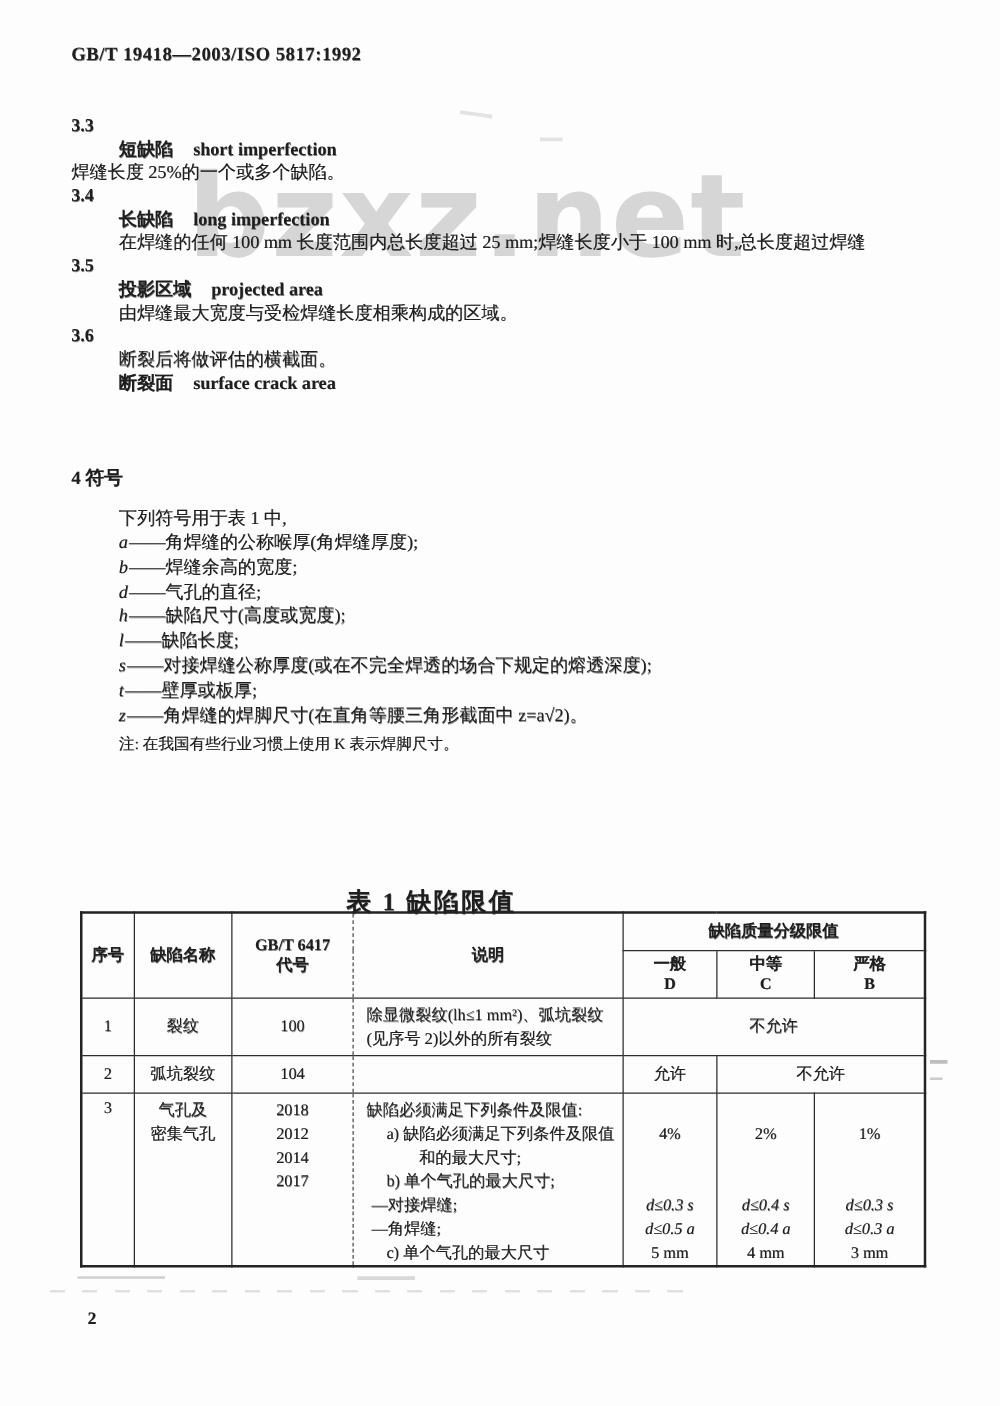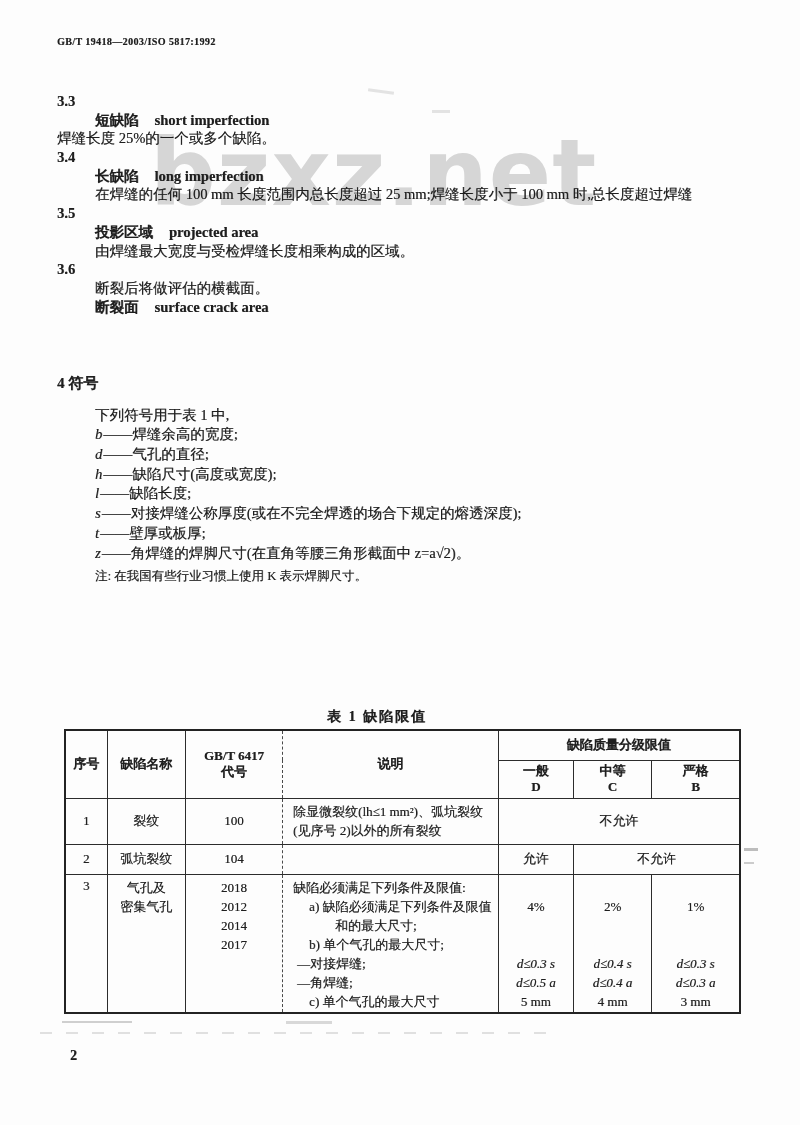--- a/index.html
+++ b/index.html
@@ -13,41 +13,41 @@
   .ink { text-shadow:0.4px 0.4px 0 rgba(30,30,30,0.55); }
   
   .watermark {
     position:absolute; left:150px; top:128px; z-index:0;
     font-family:"DejaVu Sans","Liberation Sans",sans-serif;
     font-weight:bold; font-size:92px; line-height:1; letter-spacing:1px;
     color:#d6d6d6; text-shadow:none; user-select:none;
   }
   .layer { position:absolute; z-index:1; }
   
-  .doc-header { left:57px; top:36px; font-size:10px; font-weight:bold; letter-spacing:0.4px; white-space:nowrap; }
+  .doc-header { left:57px; top:36px; font-size:15px; font-weight:bold; letter-spacing:0.4px; white-space:nowrap; }
   
   .terms { left:57px; top:92px; right:44px; font-size:14.5px; }
   .tline { height:18.7px; line-height:18.7px; white-space:nowrap; }
   .num { font-weight:bold; }
   .termline { font-weight:bold; padding-left:38px; }
   .termline .en { margin-left:16px; }
   .ind { padding-left:38px; }
   
   .sec4 { left:57px; top:372px; right:44px; font-size:14.5px; }
   .sec-title { font-size:15px; font-weight:bold; height:22px; line-height:22px; }
   .intro { padding-left:38px; margin-top:11px; height:20px; line-height:20px; }
   .symline { padding-left:38px; height:19.8px; line-height:19.8px; white-space:nowrap; }
   .sym { font-style:italic; font-family:"Liberation Serif",serif; margin-right:1px; }
   .symnote { padding-left:38px; margin-top:3px; font-size:12.5px; height:18px; line-height:18px; }
   
   .sec5 { left:57px; top:618px; right:44px; font-size:14.5px; }
   .sec5 .para { padding-left:38px; height:20px; line-height:20px; margin-top:0; }
   .sec5 .paras { margin-top:9px; }
   
-  .tbl-title { left:0; top:708px; width:690px; text-align:center; font-size:14px; font-weight:bold; letter-spacing:2px;margin-left:32px; }
+  .tbl-title { left:0; top:708px; width:690px; text-align:center; font-size:20px; font-weight:bold; letter-spacing:2px; }
   
   .tbl-wrap { left:64px; top:729px; }
   table { border-collapse:collapse; table-layout:fixed; width:677px; font-size:13px; }
   th, td { border:1px solid #2c2c2c; vertical-align:middle; text-align:center; overflow:hidden; }
   table { border:2px solid #232323; }
   thead th { font-weight:bold; padding:1px 0; line-height:16px; }
   .h-group { height:30px; }
   .h-sub { height:38px; }
   .desc-cell { text-align:left; }
   .r1 td { height:46px; }
@@ -113,20 +113,21 @@
     <div class="tline num">3.6</div>
     <div class="tline ind">断裂后将做评估的横截面。</div>
     <div class="tline termline">
       <span>断裂面</span><span class="en">surface crack area</span>
     </div>
   </div>
 
   <div class="layer sec4 ink">
     <div class="sec-title">4  符号</div>
     <div class="intro">下列符号用于表 1 中,</div>
+    <div class="symline"><span class="sym">a</span><span>——角焊缝的公称喉厚(角焊缝厚度);</span></div>
     <div class="symline"><span class="sym">b</span><span>——焊缝余高的宽度;</span></div>
     <div class="symline"><span class="sym">d</span><span>——气孔的直径;</span></div>
     <div class="symline"><span class="sym">h</span><span>——缺陷尺寸(高度或宽度);</span></div>
     <div class="symline"><span class="sym">l</span><span>——缺陷长度;</span></div>
     <div class="symline"><span class="sym">s</span><span>——对接焊缝公称厚度(或在不完全焊透的场合下规定的熔透深度);</span></div>
     <div class="symline"><span class="sym">t</span><span>——壁厚或板厚;</span></div>
     <div class="symline"><span class="sym">z</span><span>——角焊缝的焊脚尺寸(在直角等腰三角形截面中 z=a√2)。</span></div>
     <div class="symnote">注: 在我国有些行业习惯上使用 K 表示焊脚尺寸。</div>
   </div>
 

